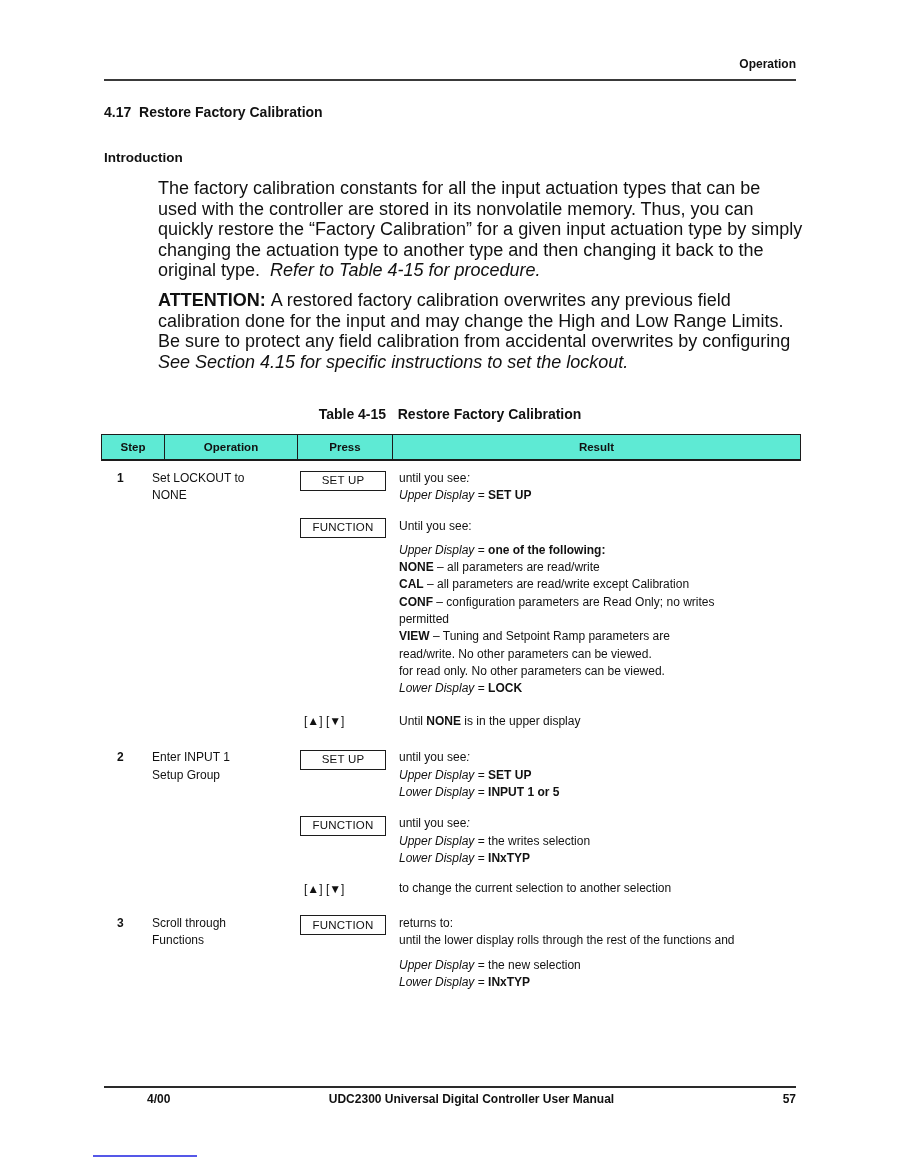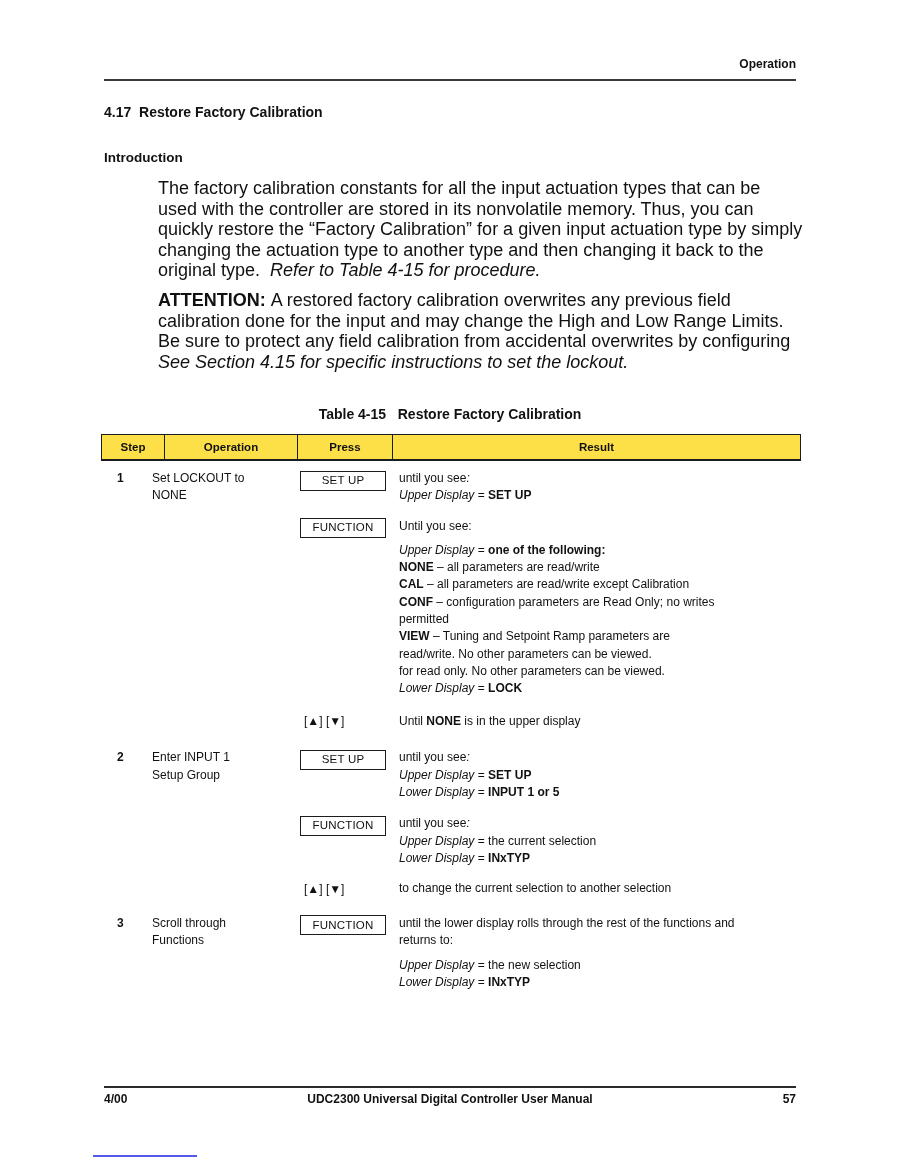--- a/index.html
+++ b/index.html
@@ -15,21 +15,21 @@
   
   .section-title{top:104px;left:104px;font-size:14px;font-weight:bold;white-space:pre;}
   .intro-heading{top:150px;left:104px;font-size:13.5px;font-weight:bold;}
   .para{left:158px;width:680px;font-size:18px;line-height:20.6px;}
   .para1{top:178px;}
   .para2{top:290px;}
   
   .table-title{top:406px;left:104px;width:692px;text-align:center;font-size:14px;font-weight:bold;white-space:pre;}
   .thead{
     top:434px;left:101px;width:700px;height:27px;box-sizing:border-box;
-    background:#fde047;border:1.6px solid #1c1c1c;border-bottom-width:2.2px;
+    background:#5eead4;border:1.6px solid #1c1c1c;border-bottom-width:2.2px;
     display:flex;align-items:center;
   }
   .thcell{
     height:100%;display:flex;align-items:center;justify-content:center;
     font-size:11.5px;font-weight:bold;border-right:1.2px solid #1c1c1c;box-sizing:border-box;
   }
   .thcell:last-child{border-right:none;}
   .th-step{width:63px;} .th-op{width:133px;} .th-press{width:95px;} .th-result{flex:1;}
   .tbody{top:470px;left:101px;width:760px;font-size:12px;line-height:17.3px;}
   .trow{display:grid;grid-template-columns:51px 148px 99px 1fr;align-items:start;}
@@ -43,21 +43,21 @@
   .tline{white-space:pre;}
   .gap{margin-top:7px;}
   .s-n{font-style:normal;font-weight:normal;}
   .s-b{font-weight:bold;}
   .s-i{font-style:italic;}
   .mt13{margin-top:13px;} .mt15{margin-top:15px;} .mt19{margin-top:19px;}
   .mt14{margin-top:14px;} .mt17{margin-top:17px;}
   
   .footer-rule{top:1086px;left:104px;width:692px;height:2.4px;background:#2a2a2a;}
   .footer-row{top:1092px;left:104px;width:692px;display:flex;font-size:12px;font-weight:bold;}
-  .footer-left{width:160px;text-align:left;}
+  .footer-left{width:160px;text-align:left;margin-left:43px;}
   .footer-center{flex:1;text-align:center;}
   .footer-right{width:160px;text-align:right;}
   
   .watermark{top:1175px;left:5px;font-family:"Liberation Serif","DejaVu Serif",serif;
     font-size:13.5px;color:#5a5d63;letter-spacing:0.5px;}
   .link-underline{top:1155px;left:93px;width:104px;height:2px;background:#5558e8;}
 </style>
 </head>
 <body>
 
@@ -154,21 +154,21 @@
   </div>
 
   <div class="trow mt14">
     <div class="c-step"></div>
     <div class="c-op"></div>
     <div class="c-press">
       <div class="press-btn">FUNCTION</div>
     </div>
     <div class="c-result">
         <div class="tline"><span class="s-n">until you see</span><span class="s-i">:</span></div>
-        <div class="tline"><span class="s-i">Upper Display</span><span class="s-n"> = the current selection</span></div>
+        <div class="tline"><span class="s-i">Upper Display</span><span class="s-n"> = the writes selection</span></div>
         <div class="tline"><span class="s-i">Lower Display</span><span class="s-n"> = </span><span class="s-b">INxTYP</span></div>
       </div>
   </div>
 
   <div class="trow mt13">
     <div class="c-step"></div>
     <div class="c-op"></div>
     <div class="c-press">
       <div class="press-keys">[▲] [▼]</div>
     </div>
@@ -180,22 +180,22 @@
   <div class="trow mt17">
     <div class="c-step">3</div>
     <div class="c-op">
         <div class="tline"><span class="s-n">Scroll through</span></div>
         <div class="tline"><span class="s-n">Functions</span></div>
       </div>
     <div class="c-press">
       <div class="press-btn">FUNCTION</div>
     </div>
     <div class="c-result">
+        <div class="tline"><span class="s-n">returns to:</span></div>
         <div class="tline"><span class="s-n">until the lower display rolls through the rest of the functions and</span></div>
-        <div class="tline"><span class="s-n">returns to:</span></div>
         <div class="tline gap"><span class="s-i">Upper Display</span><span class="s-n"> = the new selection</span></div>
         <div class="tline"><span class="s-i">Lower Display</span><span class="s-n"> = </span><span class="s-b">INxTYP</span></div>
       </div>
   </div>
 
 </div>
 
 <div class="abs footer-rule"></div>
 <div class="abs footer-row">
   <div class="footer-left">4/00</div>

